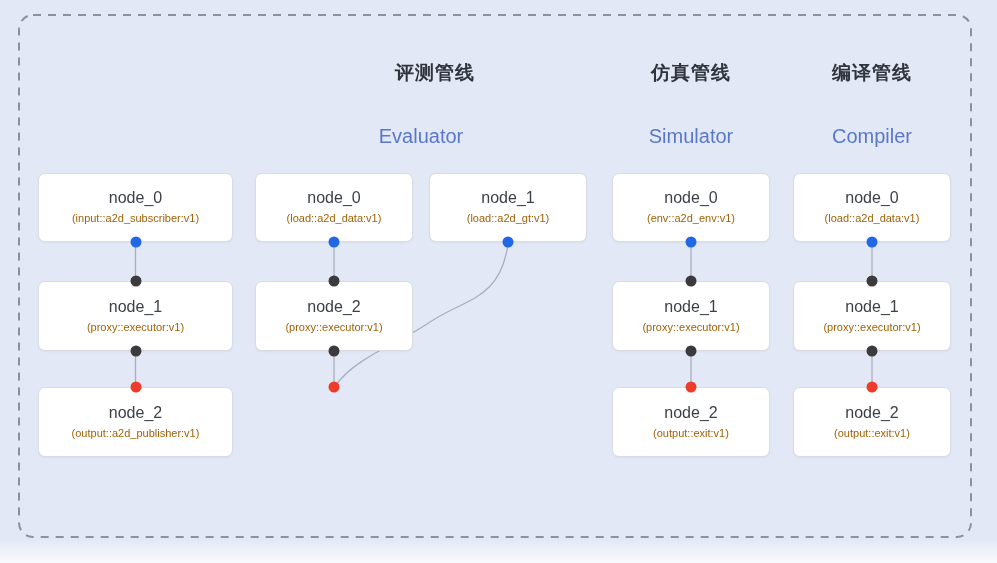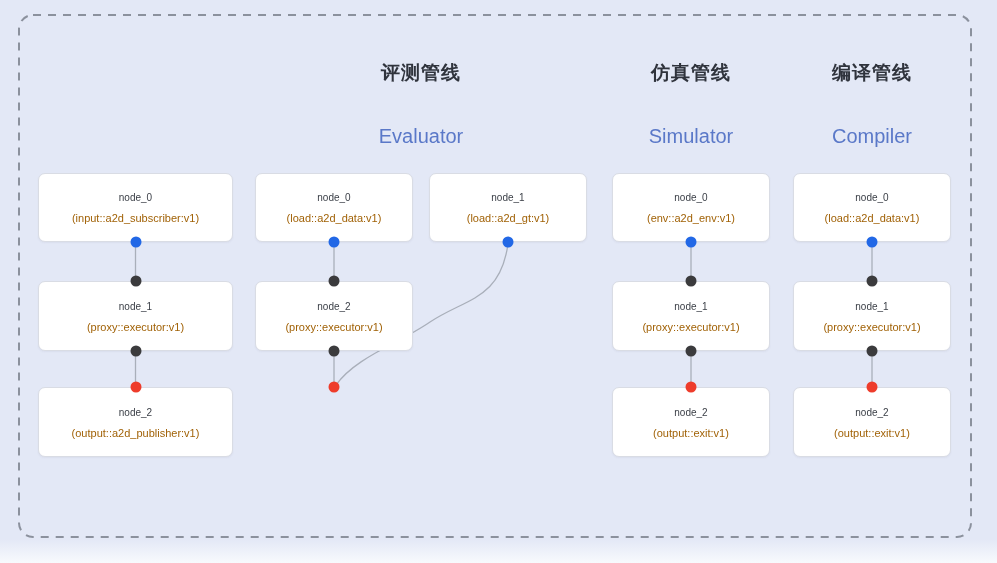--- a/index.html
+++ b/index.html
@@ -18,21 +18,21 @@
     position:absolute;text-align:center;
     font-size:20px;color:#5a78c8;line-height:26px;
   }
   .node{
     position:absolute;background:#ffffff;
     border:1px solid #d9dce4;border-radius:7px;
     box-shadow:0 1px 2px rgba(60,70,100,0.06);
     display:flex;flex-direction:column;justify-content:center;align-items:center;
     box-sizing:border-box;
   }
-  .node-name{font-size:10px;color:#3c4048;line-height:21px;}
+  .node-name{font-size:16px;color:#3c4048;line-height:21px;}
   .node-type{font-size:11px;color:#a16207;line-height:20px;}
   .dot{
     position:absolute;width:11px;height:11px;border-radius:50%;
     transform:translate(-50%,-50%);
   }
   .bottom-fade{
     position:absolute;left:0;right:0;bottom:0;height:24px;
     background:linear-gradient(to bottom, rgba(247,249,253,0), #f8fafd);
     pointer-events:none;
   }
@@ -50,21 +50,21 @@
       <path d="M334 242 V281"></path>
         <path d="M334 351 V387"></path>
       <path d="M508 244 C500 300 466 298 430 322 C398 344 356 357 336 385"></path>
       <path d="M691 242 V281"></path>
         <path d="M691 351 V387"></path>
       <path d="M872 242 V281"></path>
         <path d="M872 351 V387"></path>
     </g>
   </svg>
 
-  <div class="title-zh" style="left:255px;top:60px;width:332px">评测管线</div>
+  <div class="title-zh" style="left:269px;top:60px;width:332px">评测管线</div>
   <div class="title-zh" style="left:612px;top:60px;width:158px">仿真管线</div>
   <div class="title-zh" style="left:793px;top:60px;width:158px">编译管线</div>
 
   <div class="title-en" style="left:255px;top:123px;width:332px">Evaluator</div>
   <div class="title-en" style="left:612px;top:123px;width:158px">Simulator</div>
   <div class="title-en" style="left:793px;top:123px;width:158px">Compiler</div>
 
   <div class="node" style="left:38px;top:173px;width:195px;height:69px">
     <div class="node-name">node_0</div>
     <div class="node-type">(input::a2d_subscriber:v1)</div>

